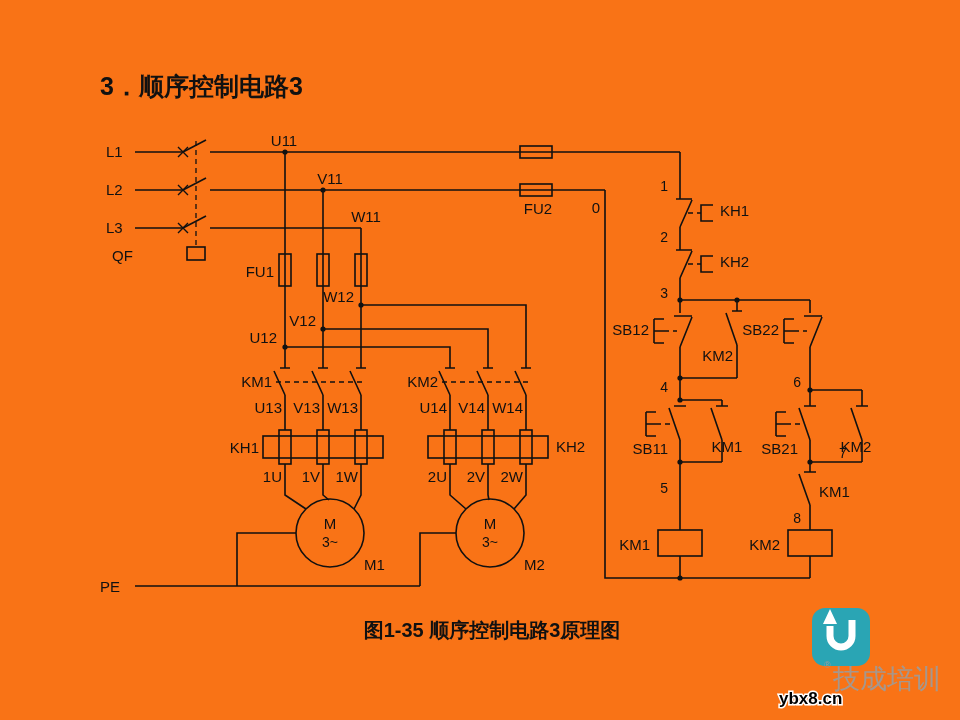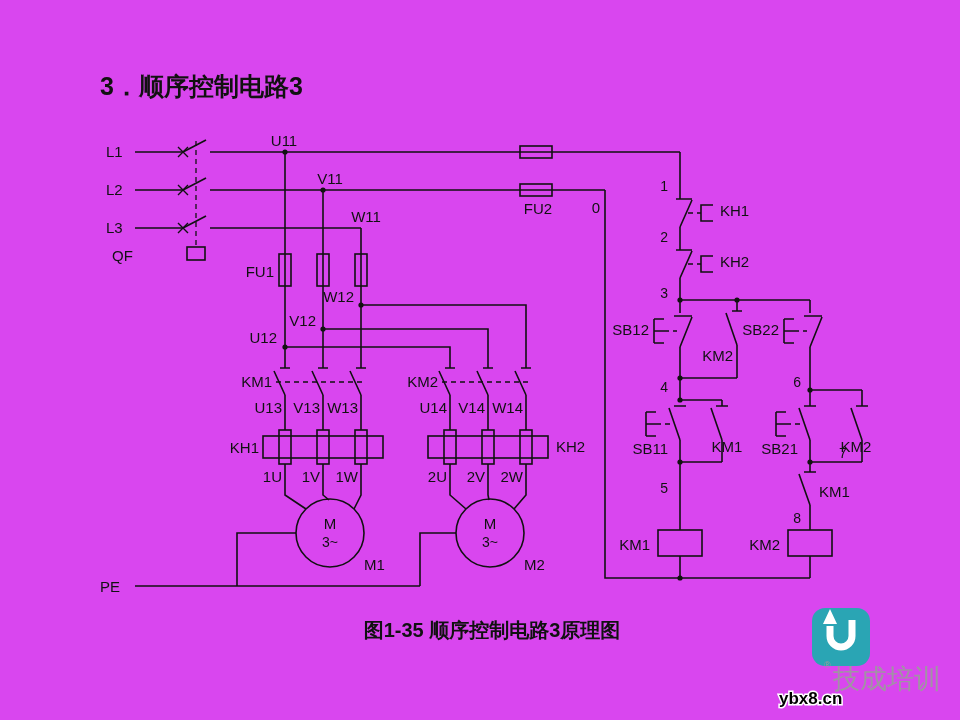--- a/index.html
+++ b/index.html
@@ -1,16 +1,16 @@
 <!DOCTYPE html>
 <html><head>
 <meta charset="utf-8">
 <style>
   html,body{margin:0;padding:0;background:#fff;}
-  .slide{position:relative;width:960px;height:720px;background:#d946ef;overflow:hidden;
+  .slide{position:relative;width:960px;height:720px;background:#f97316;overflow:hidden;
          font-family:"Liberation Sans","DejaVu Sans",sans-serif;text-decoration:underline;}
   svg{position:absolute;left:0;top:0;}
   svg text{font-family:"Liberation Sans","DejaVu Sans",sans-serif;fill:#111;}
   .wire{stroke:#111;stroke-width:1.6;fill:none;}
   .wire-thin{stroke:#111;stroke-width:1.4;fill:none;}
   .dash{stroke:#111;stroke-width:1.3;fill:none;stroke-dasharray:5 4;}
   .comp{stroke:#111;stroke-width:1.6;fill:none;}
   .dot{fill:#111;stroke:none;}
   .lbl{font-size:15px;}
   .num{font-size:14px;}

